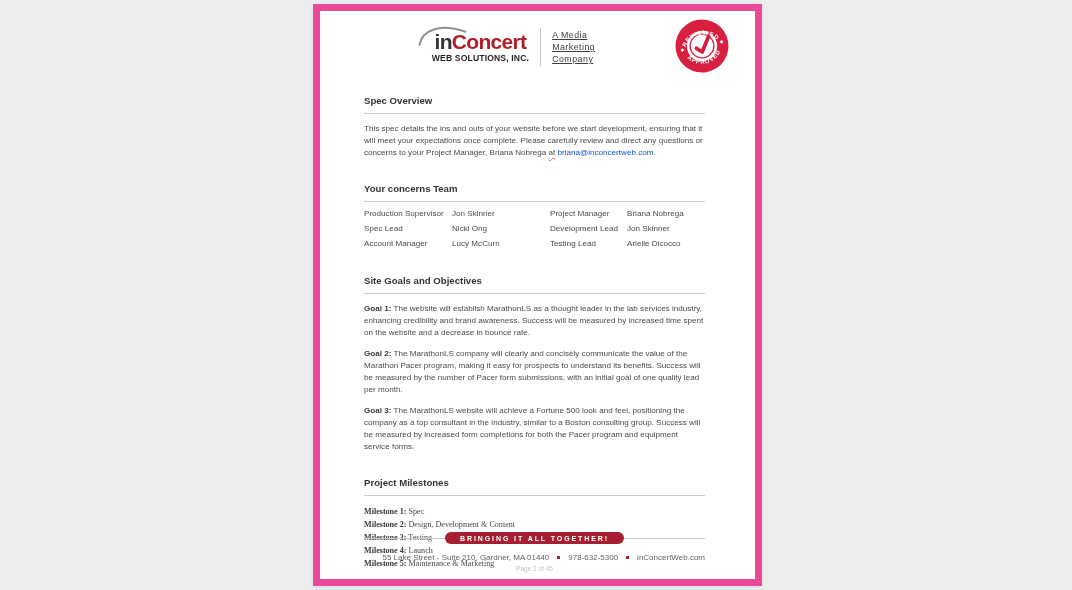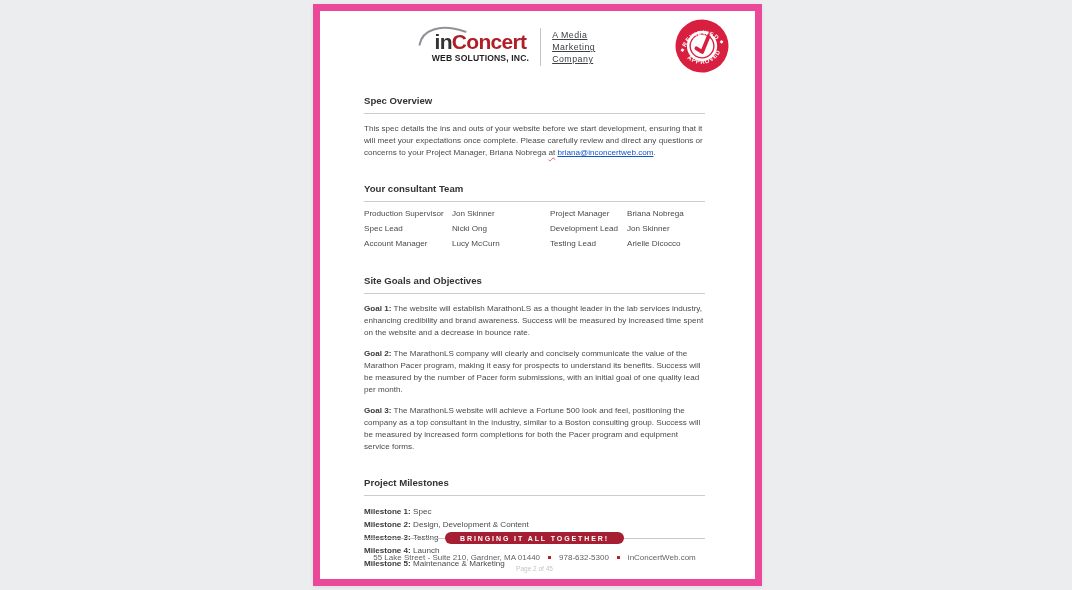--- a/index.html
+++ b/index.html
@@ -29,35 +29,35 @@
   .content { padding:0 50px 0 44px; }
   .section-heading { font-size:9.6px; font-weight:bold; color:#333333; }
   .rule { border:none; border-top:1px solid #cccccc; margin-top:7px; }
   .body-text { font-size:8.1px; color:#4a4a4a; line-height:12px; }
   .mt-spec { margin-top:18px; }
   .mt-section { margin-top:24px; }
   .para { margin-top:9px; }
   .bold-label { font-weight:bold; color:#3a3a3a; }
 
   .wavy { text-decoration:underline; text-decoration-style:wavy; text-decoration-color:#e06666; text-decoration-thickness:1px; text-underline-offset:2px; }
-  .email-link { color:#1155cc; text-decoration:underline; }
+  .email-link { color:#1155cc; }
   .blue-underline { text-decoration-color:#9fc5e8; text-decoration-thickness:1.5px; text-underline-offset:2px; }
 
   .team-table { margin-top:4px; font-size:8.1px; color:#4a4a4a; }
   .team-row { display:grid; grid-template-columns:88px 98px 77px 1fr; line-height:15px; }
 
   .ms-list { margin-top:9px; font-size:8.1px; color:#4a4a4a; }
-  .ms-line { line-height:13px; }
+  .ms-line { line-height:13px;font-family:Liberation Serif, serif; }
 
   
   .footer { position:absolute; left:44px; right:50px; bottom:7px; }
   .ribbon-row { display:flex; align-items:center; }
   .ribbon-line { flex:1; height:1px; background:#c9c9c9; }
   .ribbon-pill { background:#a51e32; color:#ffffff; font-size:7px; font-weight:bold; letter-spacing:1.9px; padding:3px 15px 2px; border-radius:8px; white-space:nowrap; }
-  .contact-line { text-align:center; margin-top:9px; font-size:8px; color:#5f6368; white-space:nowrap; }
+  .contact-line { text-align:right; margin-top:9px; font-size:8px; color:#5f6368; white-space:nowrap; }
   .sep-square { display:inline-block; width:3px; height:3px; background:#b3202c; margin:0 8px; vertical-align:1px; }
   .page-num { text-align:center; margin-top:3px; font-size:6.5px; color:#c2c5c9; }
 </style>
 </head>
 <body>
 
 <div>
   <div class="page">
 
     <div class="header">
@@ -94,21 +94,21 @@
         </g>
       </svg>
     </div>
 
     <div class="content">
 
       <div class="section-heading mt-spec">Spec Overview</div>
       <hr class="rule">
       <p class="body-text para"><span>This spec details the ins and outs of your website before we start development, ensuring that it will meet your expectations once complete. Please carefully review and direct any questions or concerns to your Project Manager, Briana Nobrega </span><span class="wavy">at</span><span> </span><a class="email-link">briana@inconcertweb.com</a><span>.</span></p>
 
-      <div class="section-heading mt-section">Your consultant Team</div>
+      <div class="section-heading mt-section">Your concerns Team</div>
       <hr class="rule">
       <div class="team-table">
         <div class="team-row">
           <span>Production Supervisor</span>
           <span>Jon Skinner</span>
           <span>Project Manager</span>
           <span>Briana Nobrega</span>
         </div>
         <div class="team-row">
           <span>Spec Lead</span>

